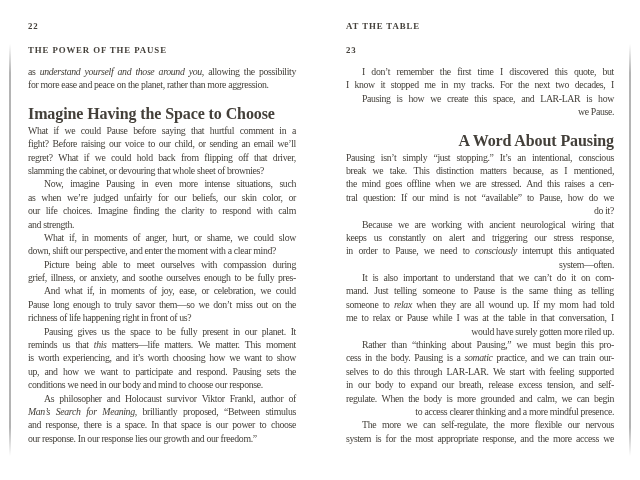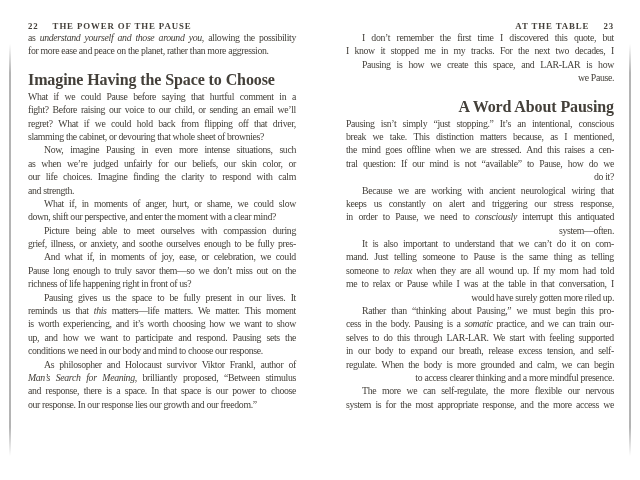--- a/index.html
+++ b/index.html
@@ -28,25 +28,26 @@
   #edge-left  { left: 9px; }
   #edge-right { left: 629px; }
 
   .page { position: absolute; top: 21px; width: 268px; color: var(--ink); }
   #left-page  { left: 28px; }
   #right-page { left: 346px; text-align: right; }
 
   .running-head {
     display: flex; align-items: baseline; gap: 14px;
     font-size: 8.8px; font-weight: bold;
-    letter-spacing: 0.9px; color: var(--ink);
+    letter-spacing: 0.9px; color: var(--ink); flex-direction: column;
   }
   .running-head.right { justify-content: flex-end; }
 
   .body-text {
+    margin-top: 10px;
     font-size: 9.8px;
     line-height: 13.4px;
     letter-spacing: -0.35px;
     color: var(--ink);
   }
   .line { height: 13.4px; white-space: nowrap; overflow: visible; }
   .line.j {
     display: flex; justify-content: space-between;
     white-space: normal;
   }
@@ -258,21 +259,21 @@
           <span class="w">gives</span>
           <span class="w">us</span>
           <span class="w">the</span>
           <span class="w">space</span>
           <span class="w">to</span>
           <span class="w">be</span>
           <span class="w">fully</span>
           <span class="w">present</span>
           <span class="w">in</span>
           <span class="w">our</span>
-          <span class="w">lives.</span>
+          <span class="w">planet.</span>
           <span class="w">It</span>
         </div>
         <div class="line j">
           <span class="w">reminds</span>
           <span class="w">us</span>
           <span class="w">that</span>
           <span class="w"><i>this</i></span>
           <span class="w">matters—life</span>
           <span class="w">matters.</span>
           <span class="w">We</span>

